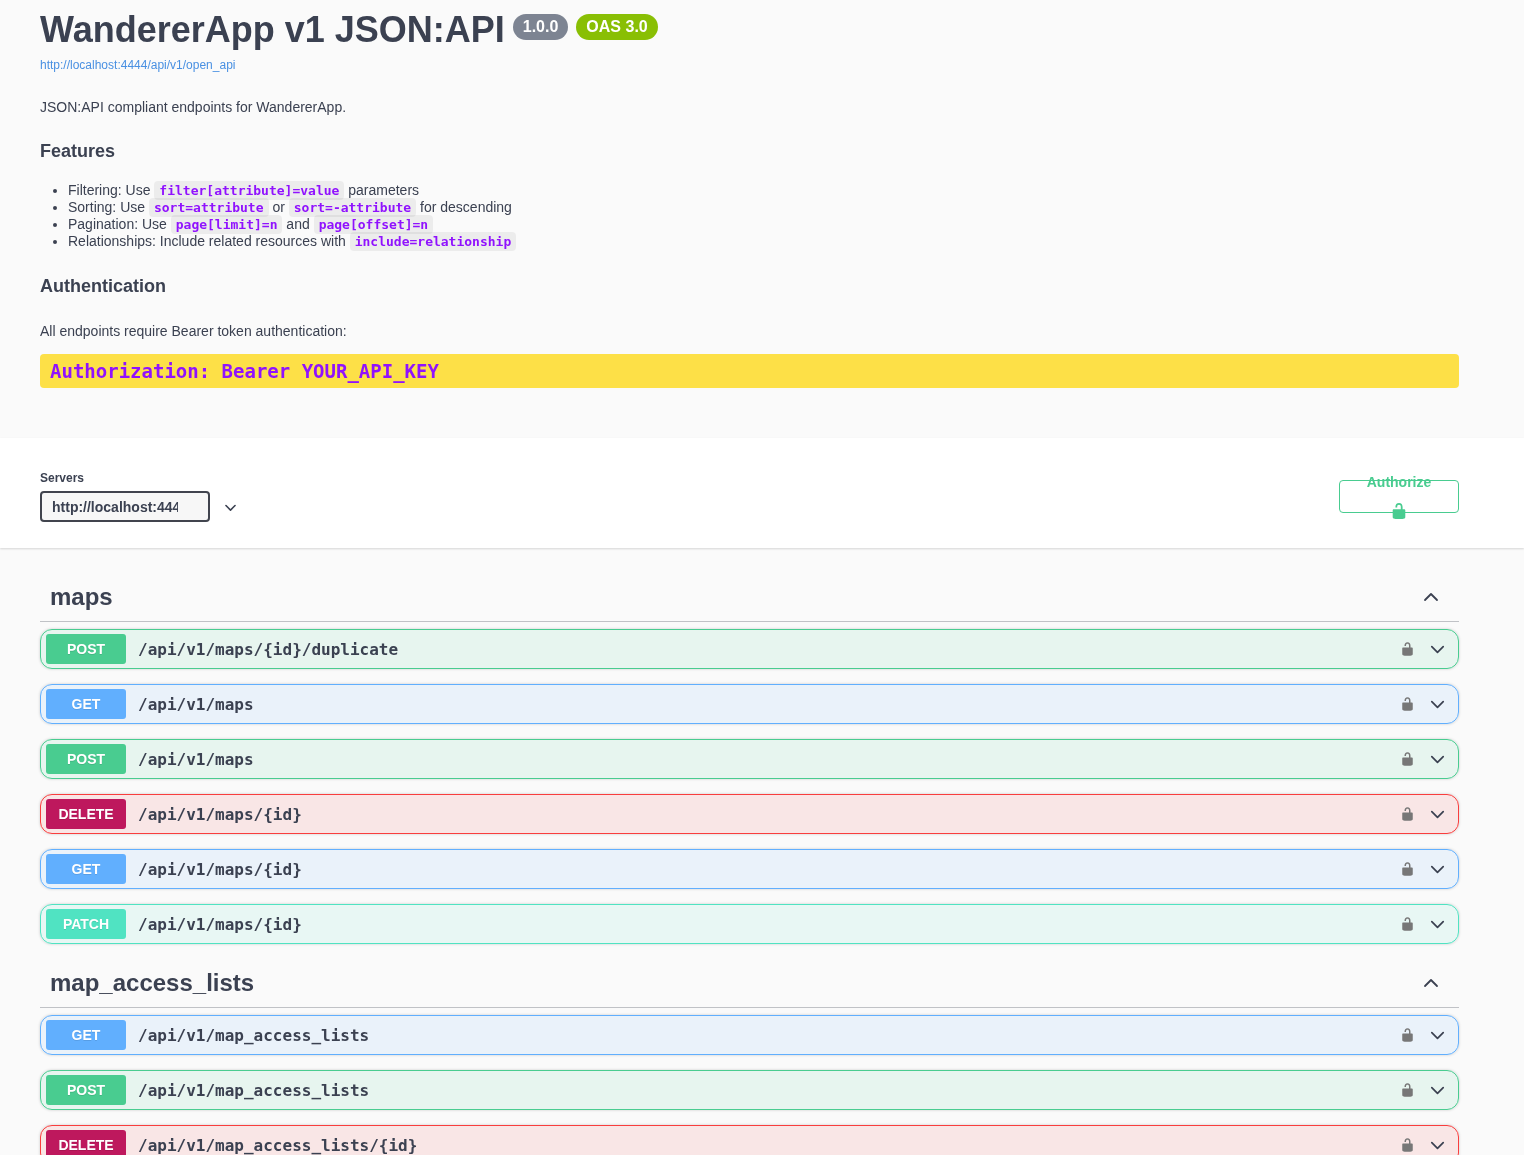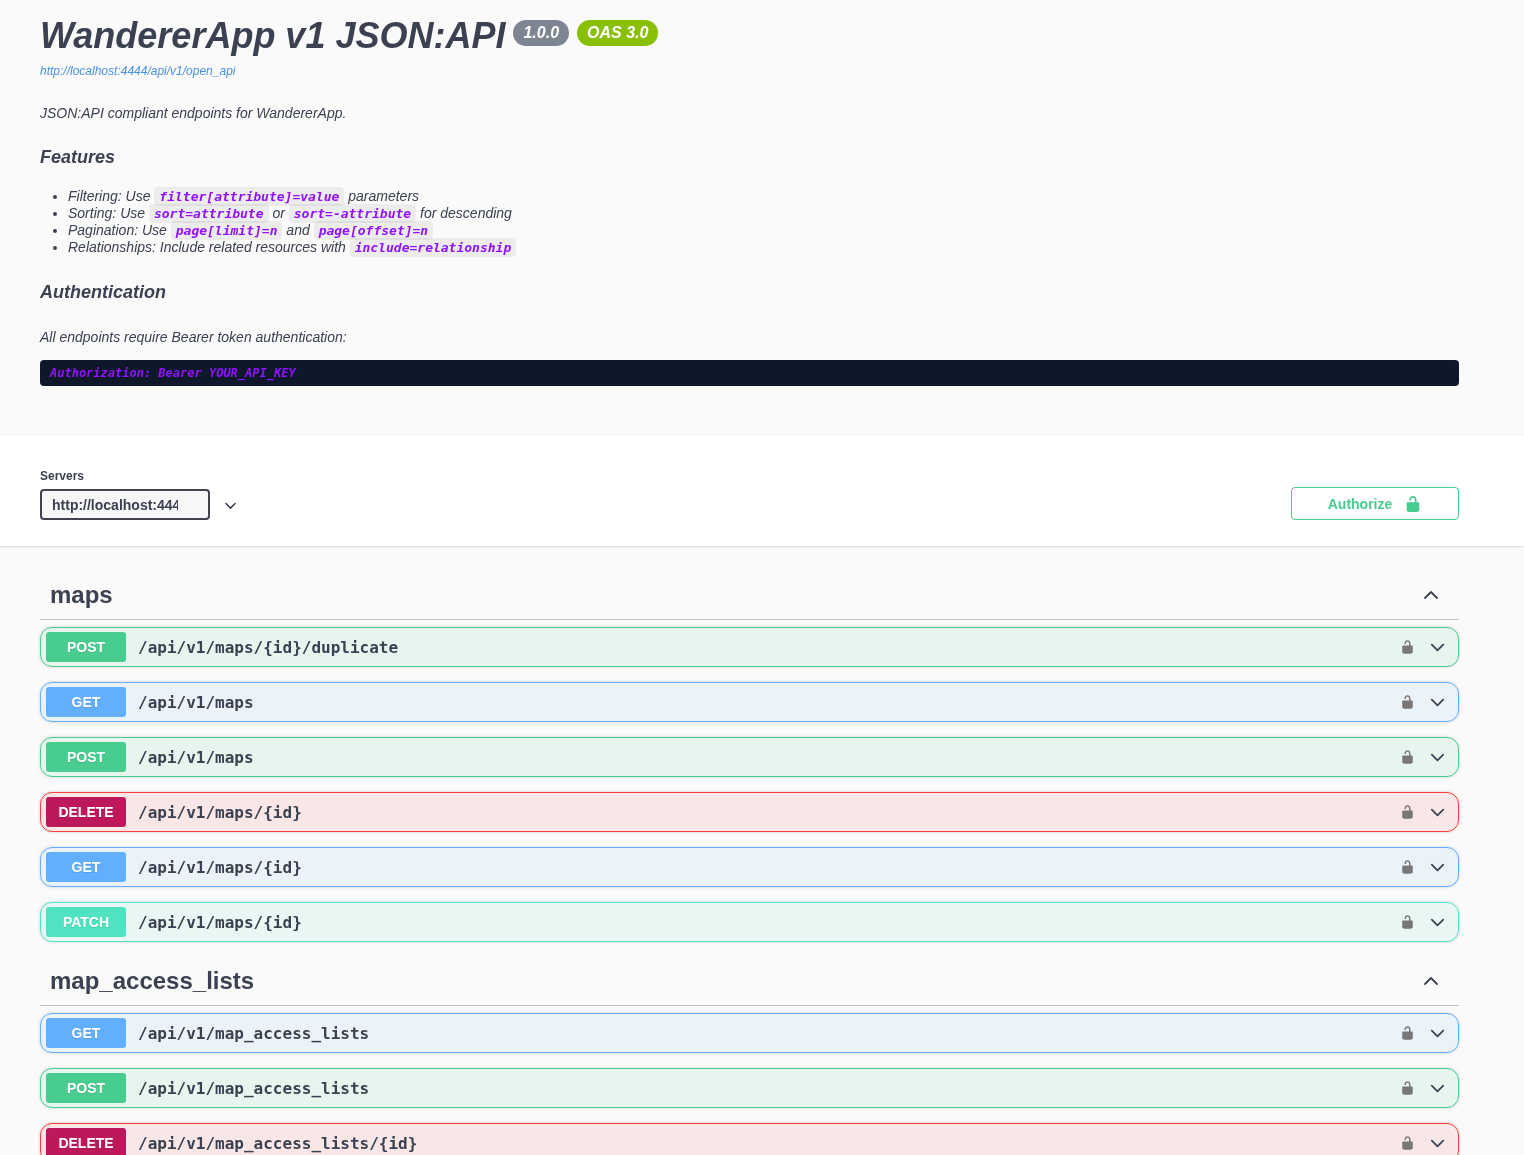--- a/index.html
+++ b/index.html
@@ -7,21 +7,21 @@
   body {
     width: 1524px; height: 1155px;
     background: #fafafa;
     font-family: "Liberation Sans", sans-serif;
     color: #3b4151;
     overflow: hidden;
   }
   .content-pad { padding-left: 40px; padding-right: 65px; }
 
   
-  .info { padding-top: 18px; font-style: italic; }
+  .info { padding-top: 12px; }
   .title-row { display: flex; align-items: flex-start; }
   h1.api-title {
     margin: 0; font-size: 36px; font-weight: bold; color: #3b4151; line-height: 1.0;
   }
   .badge {
     display: inline-block; border-radius: 57px; color: #fff;
     font-size: 16px; font-weight: bold; padding: 4px 10px;
     margin-left: 8px; margin-top: 2px; vertical-align: top;
   }
   .badge.version { background: #7d8492; }
@@ -34,55 +34,56 @@
   h2.md-heading { font-size: 18px; font-weight: bold; margin: 26px 0 0 0; }
   ul.features-list { margin: 20px 0 16px 0; padding-left: 28px; font-size: 14px; line-height: 17px; }
   ul.features-list li { margin: 0; }
   code.inline-code {
     font-family: "DejaVu Sans Mono", monospace;
     font-size: 13px; font-weight: bold; color: #9012fe;
     background: rgba(0,0,0,.055); border-radius: 4px; padding: 2px 5px;
   }
   .auth-paragraph { margin-top: 26px; font-size: 14px; }
   pre.auth-code {
-    margin: 15px 0 0 0; background: #0f172a; border-radius: 4px;
+    margin: 15px 0 0 0; background: #fde047; border-radius: 4px;
     padding: 6px 10px;
     font-family: "DejaVu Sans Mono", monospace;
-    font-size: 12px; font-weight: bold; color: #9012fe;
+    font-size: 19px; font-weight: bold; color: #9012fe;
   }
 
   
   .scheme-container {
     margin-top: 50px; background: #fff;
     box-shadow: 0 1px 2px 0 rgba(0,0,0,.15);
     padding: 33px 0 26px 0;
   }
-  .scheme-inner { display: flex; align-items: flex-end; justify-content: space-between; }
+  .scheme-inner { display: flex; align-items: center; justify-content: space-between; }
   .servers-label { font-size: 12px; font-weight: bold; margin-bottom: 6px; }
   .select-wrap { position: relative; width: 206px; }
   select.servers-select {
     appearance: none; -webkit-appearance: none; -moz-appearance: none;
     width: 170px; height: 31px;
     border: 2px solid #41444e; border-radius: 4px;
     background: #f7f7f7; color: #3b4151;
     font-family: "Liberation Sans", sans-serif;
     font-size: 14px; font-weight: bold;
     padding: 4px 30px 4px 10px; cursor: pointer;
   }
   .select-arrow {
     position: absolute; right: 9px; top: 9px; pointer-events: none;
     width: 13px; height: 13px; display: inline-block;
   }
   .authorize-btn {
     display: flex; align-items: center; justify-content: center; gap: 12px;
-    width: 168px; height: 33px;
+    width: 120px; height: 33px;
     background: transparent; border: 1.5px solid #49cc90; border-radius: 4px;
     color: #49cc90; font-size: 14px; font-weight: bold;
     font-family: "Liberation Sans", sans-serif;
     cursor: pointer;
+    flex-direction: column;
   }
 
   
   .ops-wrapper { padding-top: 25px; }
   .opblock-tag {
     display: flex; align-items: center;
     padding: 10px 18px 10px 10px;
     border-bottom: 1px solid rgba(59,65,81,.3);
     cursor: pointer;
   }

